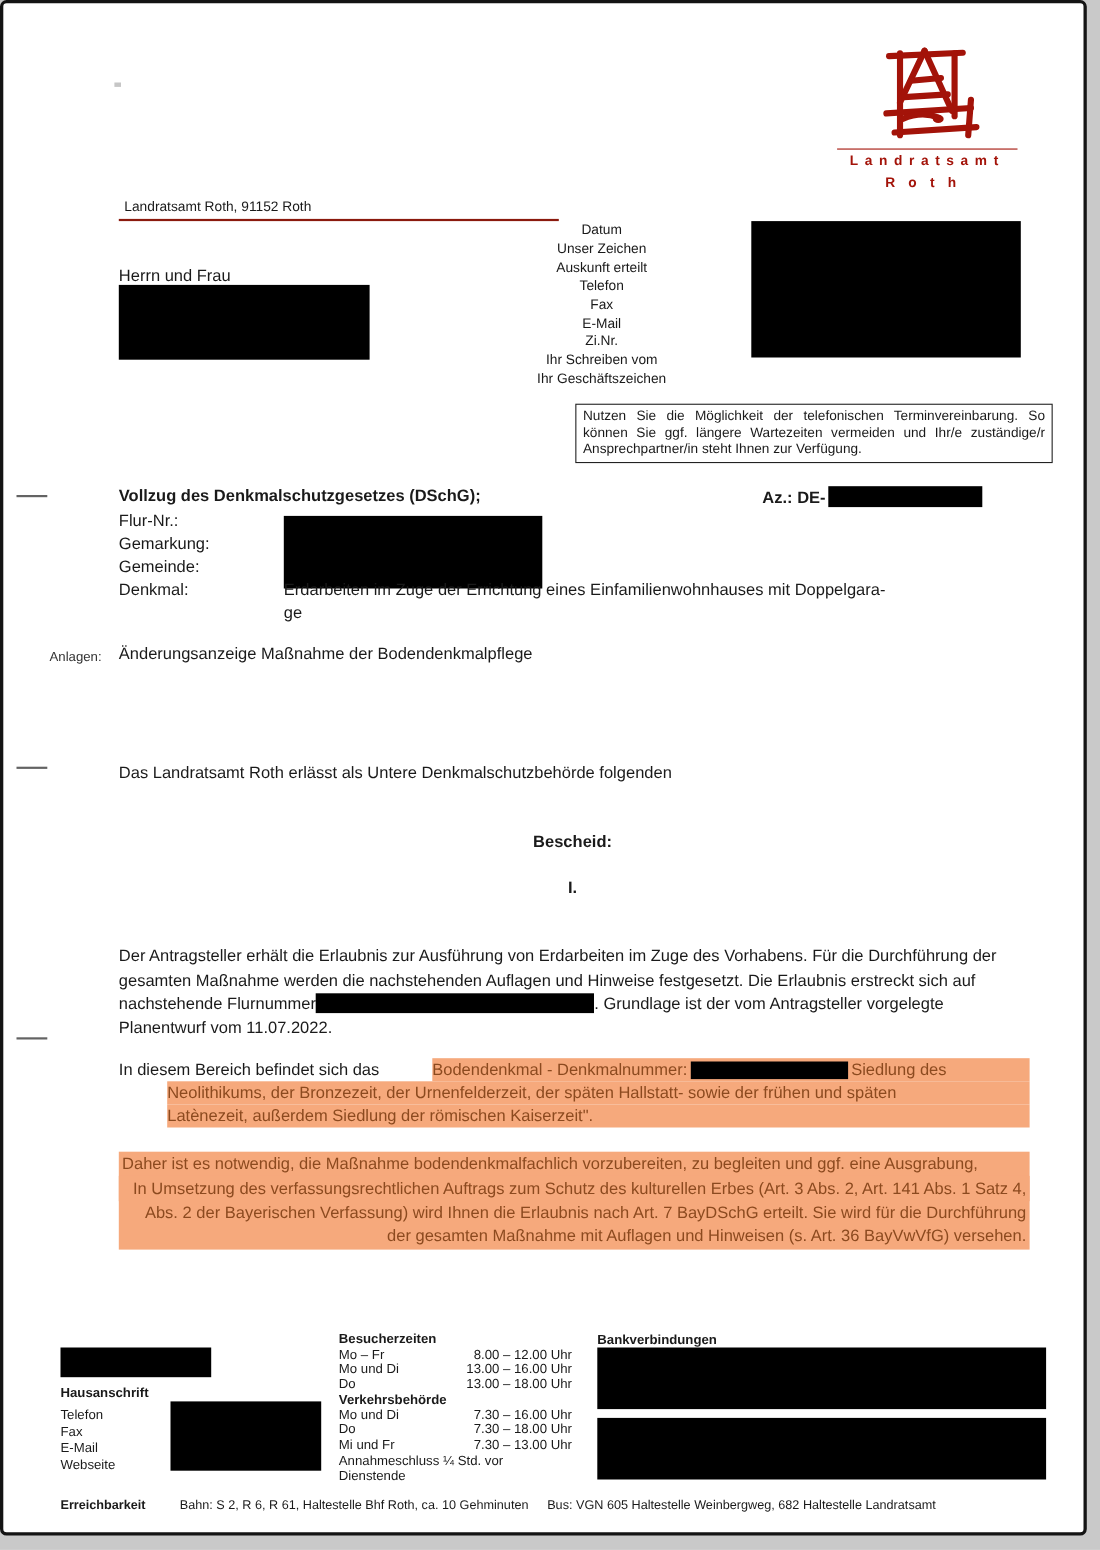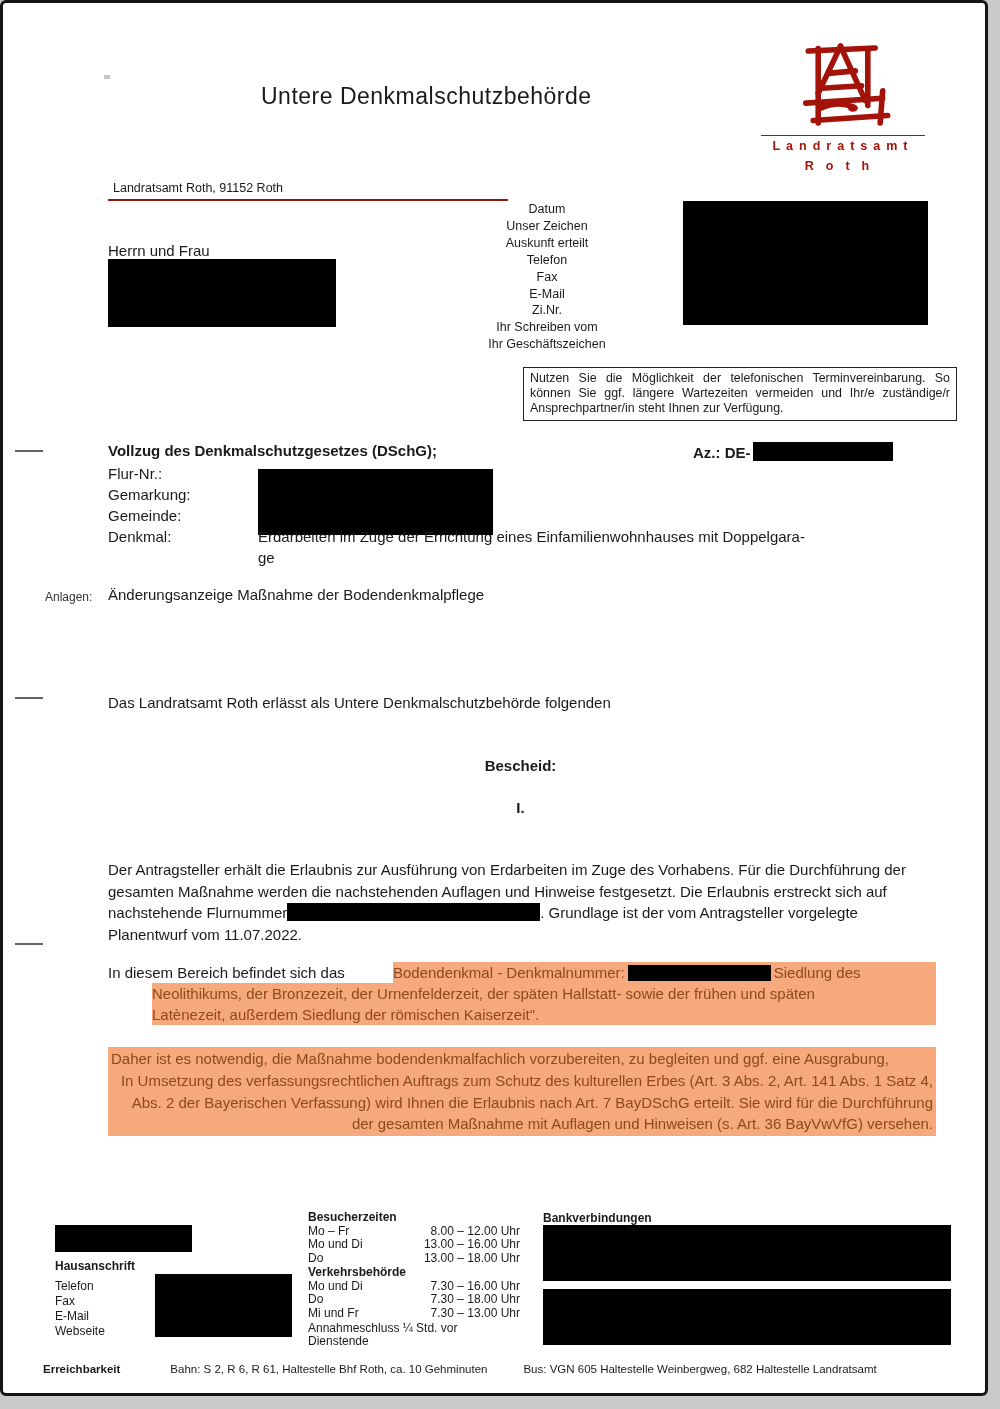--- a/index.html
+++ b/index.html
@@ -96,31 +96,30 @@
   .contact-redaction{left:152px;top:1271px;width:137px;height:63px;}
 
   .hours-col{left:305px;top:1208px;width:212px;font-size:12px;line-height:13.7px;}
   .hours-row{display:flex;justify-content:space-between;}
   .hours-note{margin-top:1px;}
 
   .bank-h{left:540px;top:1208px;font-size:12px;}
   .bank-redaction-1{left:540px;top:1222px;width:408px;height:56px;}
   .bank-redaction-2{left:540px;top:1286px;width:408px;height:56px;}
 
-  .transit-line{left:40px;top:1360px;width:900px;font-size:11.5px;display:flex;gap:36px;}
+  .transit-line{left:52px;top:1360px;width:900px;font-size:11.5px;display:flex;gap:17px;}
   .transit-line .f-bold{margin-right:14px;}
 </style>
 </head>
 <body>
 
 <div class="page">
 
   <div class="abs tiny-mark"></div>
 
-  <h1 class="abs doc-title">Untere Denkmalschutzbehörde</h1>
 
   <div class="abs logo">
     <svg width="124" height="92" viewBox="0 0 100 74">
       <g stroke="#a31309" stroke-width="4.5" fill="none" stroke-linecap="round">
         <path d="M30 6 L30 66"></path>
         <path d="M22 8 L76 5.5"></path>
         <path d="M70 6 L70 52"></path>
         <path d="M20 50 L82 46"></path>
         <path d="M26 64 L86 60"></path>
         <path d="M82 40 L80 66"></path>

